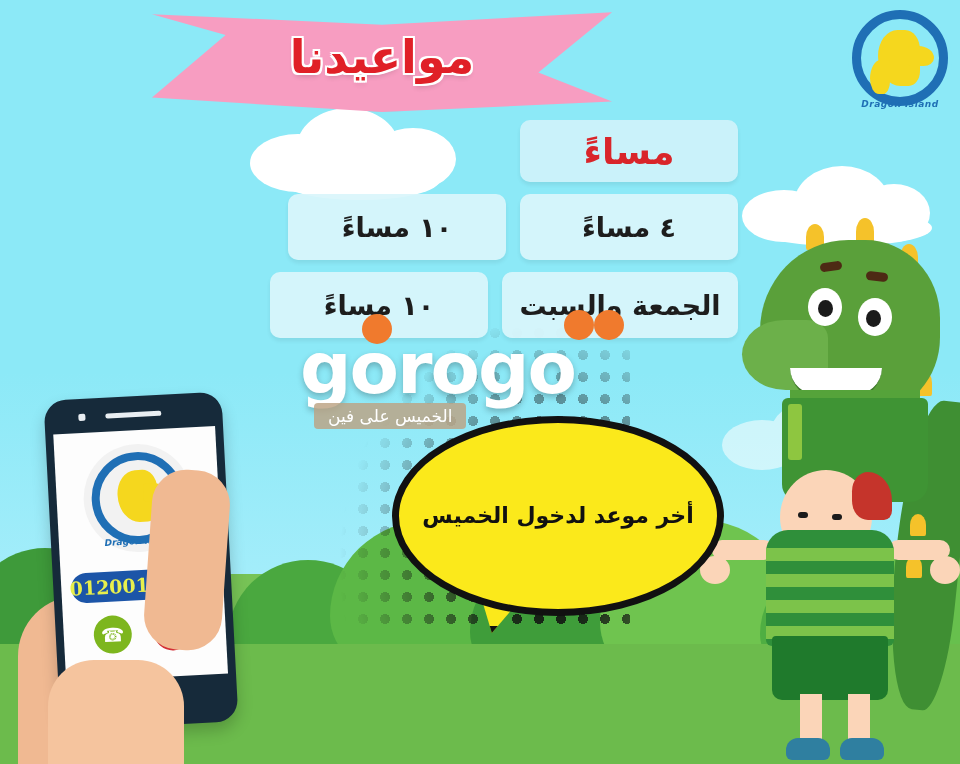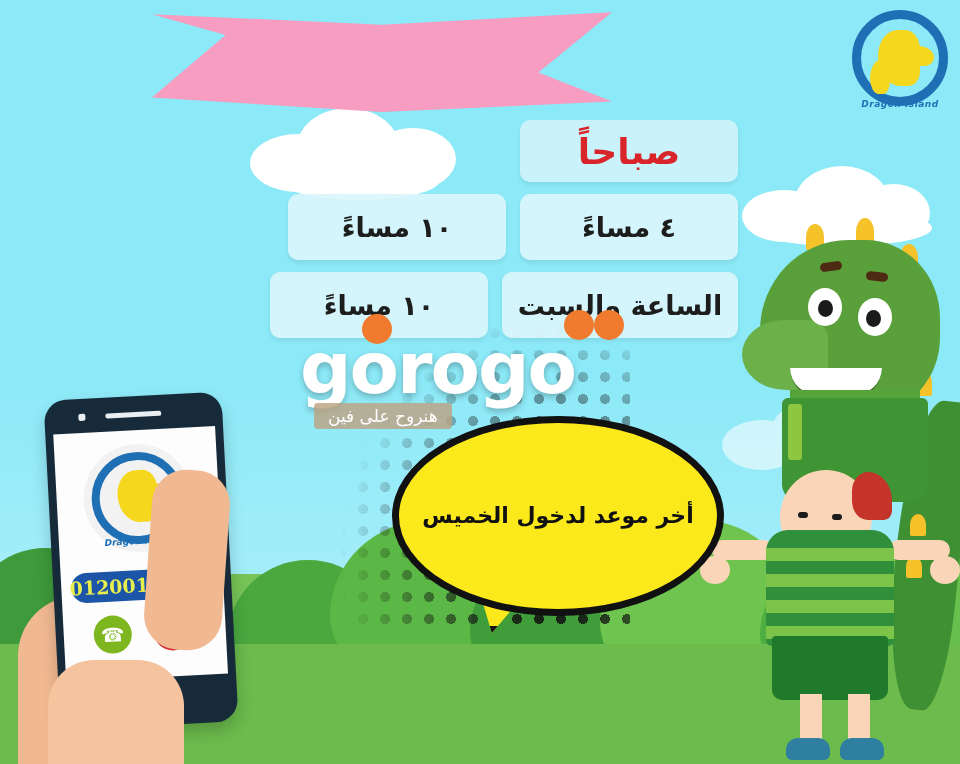--- a/index.html
+++ b/index.html
@@ -176,35 +176,36 @@
   <div class="logo" style="left:848px;top:8px;width:104px;height:104px;">
     <div class="logo-ring" style="left:4px;top:2px;width:96px;height:96px;"></div>
     <div class="dragon-head" style="left:30px;top:22px;width:42px;height:56px;border-radius:52% 40% 30% 60%;"></div>
     <div class="dragon-head" style="left:60px;top:38px;width:26px;height:20px;border-radius:10% 60% 40% 10%;"></div>
     <div class="dragon-head" style="left:22px;top:52px;width:20px;height:34px;border-radius:60% 10% 40% 50%;"></div>
     <div class="logo-text">Dragon Island</div>
   </div>
 
   <div class="ribbon-wrap">
     <div class="ribbon"></div>
+    <div class="ribbon-title">مواعيدنا</div>
   </div>
 
   <div class="table">
 
     <div class="trow hdr">
-      <div class="cell c-am">صباحاً</div>
+      <div class="cell c-am">مساءً</div>
     </div>
 
     <div class="trow r1">
       <div class="cell c-am">٤ مساءً</div>
       <div class="cell c-pm">١٠ مساءً</div>
     </div>
 
     <div class="trow r2">
-      <div class="cell c-day">الساعة والسبت</div>
+      <div class="cell c-day">الجمعة والسبت</div>
       <div class="cell c-pm">١٠ مساءً</div>
     </div>
   </div>
 
   <div>
     <div class="dino-tail"></div>
     <div class="spike" style="left:900px;top:430px;width:16px;height:22px;"></div>
     <div class="spike" style="left:906px;top:472px;width:16px;height:22px;"></div>
     <div class="spike" style="left:910px;top:514px;width:16px;height:22px;"></div>
     <div class="spike" style="left:906px;top:556px;width:16px;height:22px;"></div>
@@ -278,16 +279,16 @@
     </div>
     <div class="hand" style="left:48px;top:660px;width:136px;height:104px;border-radius:46px 46px 0 0;background:#f5c49e;"></div>
     <div class="hand" style="left:148px;top:470px;width:78px;height:180px;border-radius:34px;background:#f0b992;transform:rotate(4deg);"></div>
   </div>
 
   <div class="wm">
     <div class="wm-dot" style="left:62px;top:-22px;width:30px;height:30px;"></div>
     <div class="wm-dot" style="left:264px;top:-26px;width:30px;height:30px;"></div>
     <div class="wm-dot" style="left:294px;top:-26px;width:30px;height:30px;"></div>
     <div class="wm-main">gorogo</div>
-    <div class="wm-sub">هنروح على فين</div>
+    <div class="wm-sub">الخميس على فين</div>
   </div>
 
 </div>
 
 </body></html>

